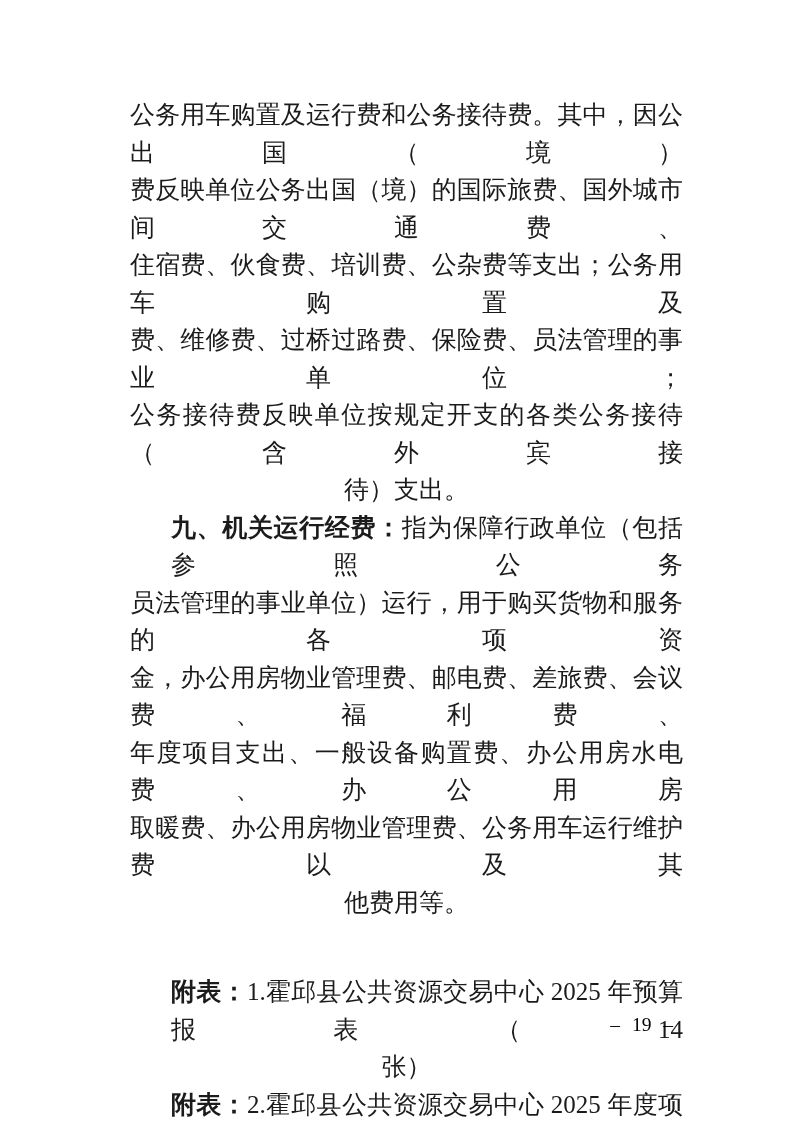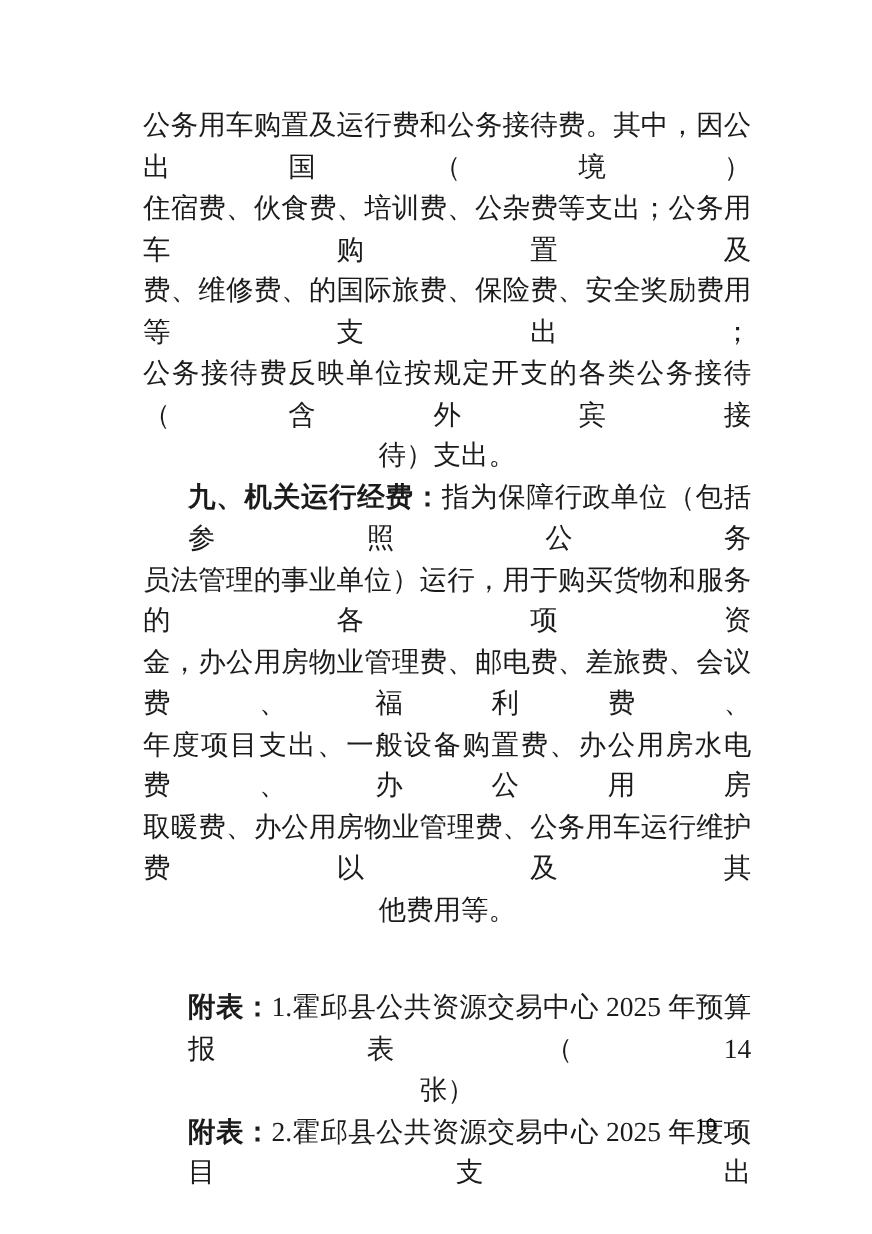--- a/index.html
+++ b/index.html
@@ -51,22 +51,23 @@
     white-space: pre;
   }
 </style>
 </head>
 <body>
 
 <div class="sheet">
   <div class="text-block" id="paragraphs">
       <div class="paragraph">
         <div class="line justify">公务用车购置及运行费和公务接待费。其中，因公出国（境）</div>
+        <div class="line justify">费反映单位公务出国（境）的国际旅费、国外城市间交通费、</div>
         <div class="line justify">住宿费、伙食费、培训费、公杂费等支出；公务用车购置及</div>
-        <div class="line justify">费、维修费、的国际旅费、保险费、安全奖励费用等支出；</div>
+        <div class="line justify">费、维修费、过桥过路费、保险费、员法管理的事业单位；</div>
         <div class="line justify">公务接待费反映单位按规定开支的各类公务接待（含外宾接</div>
         <div class="line">待）支出。</div>
       </div>
       <div class="paragraph">
         <div class="line justify indent"><span class="bold-head">九、机关运行经费：</span>指为保障行政单位（包括参照公务</div>
         <div class="line justify">员法管理的事业单位）运行，用于购买货物和服务的各项资</div>
         <div class="line justify">金，办公用房物业管理费、邮电费、差旅费、会议费、福利费、</div>
         <div class="line justify">年度项目支出、一般设备购置费、办公用房水电费、办公用房</div>
         <div class="line justify">取暖费、办公用房物业管理费、公务用车运行维护费以及其</div>
         <div class="line">他费用等。</div>

